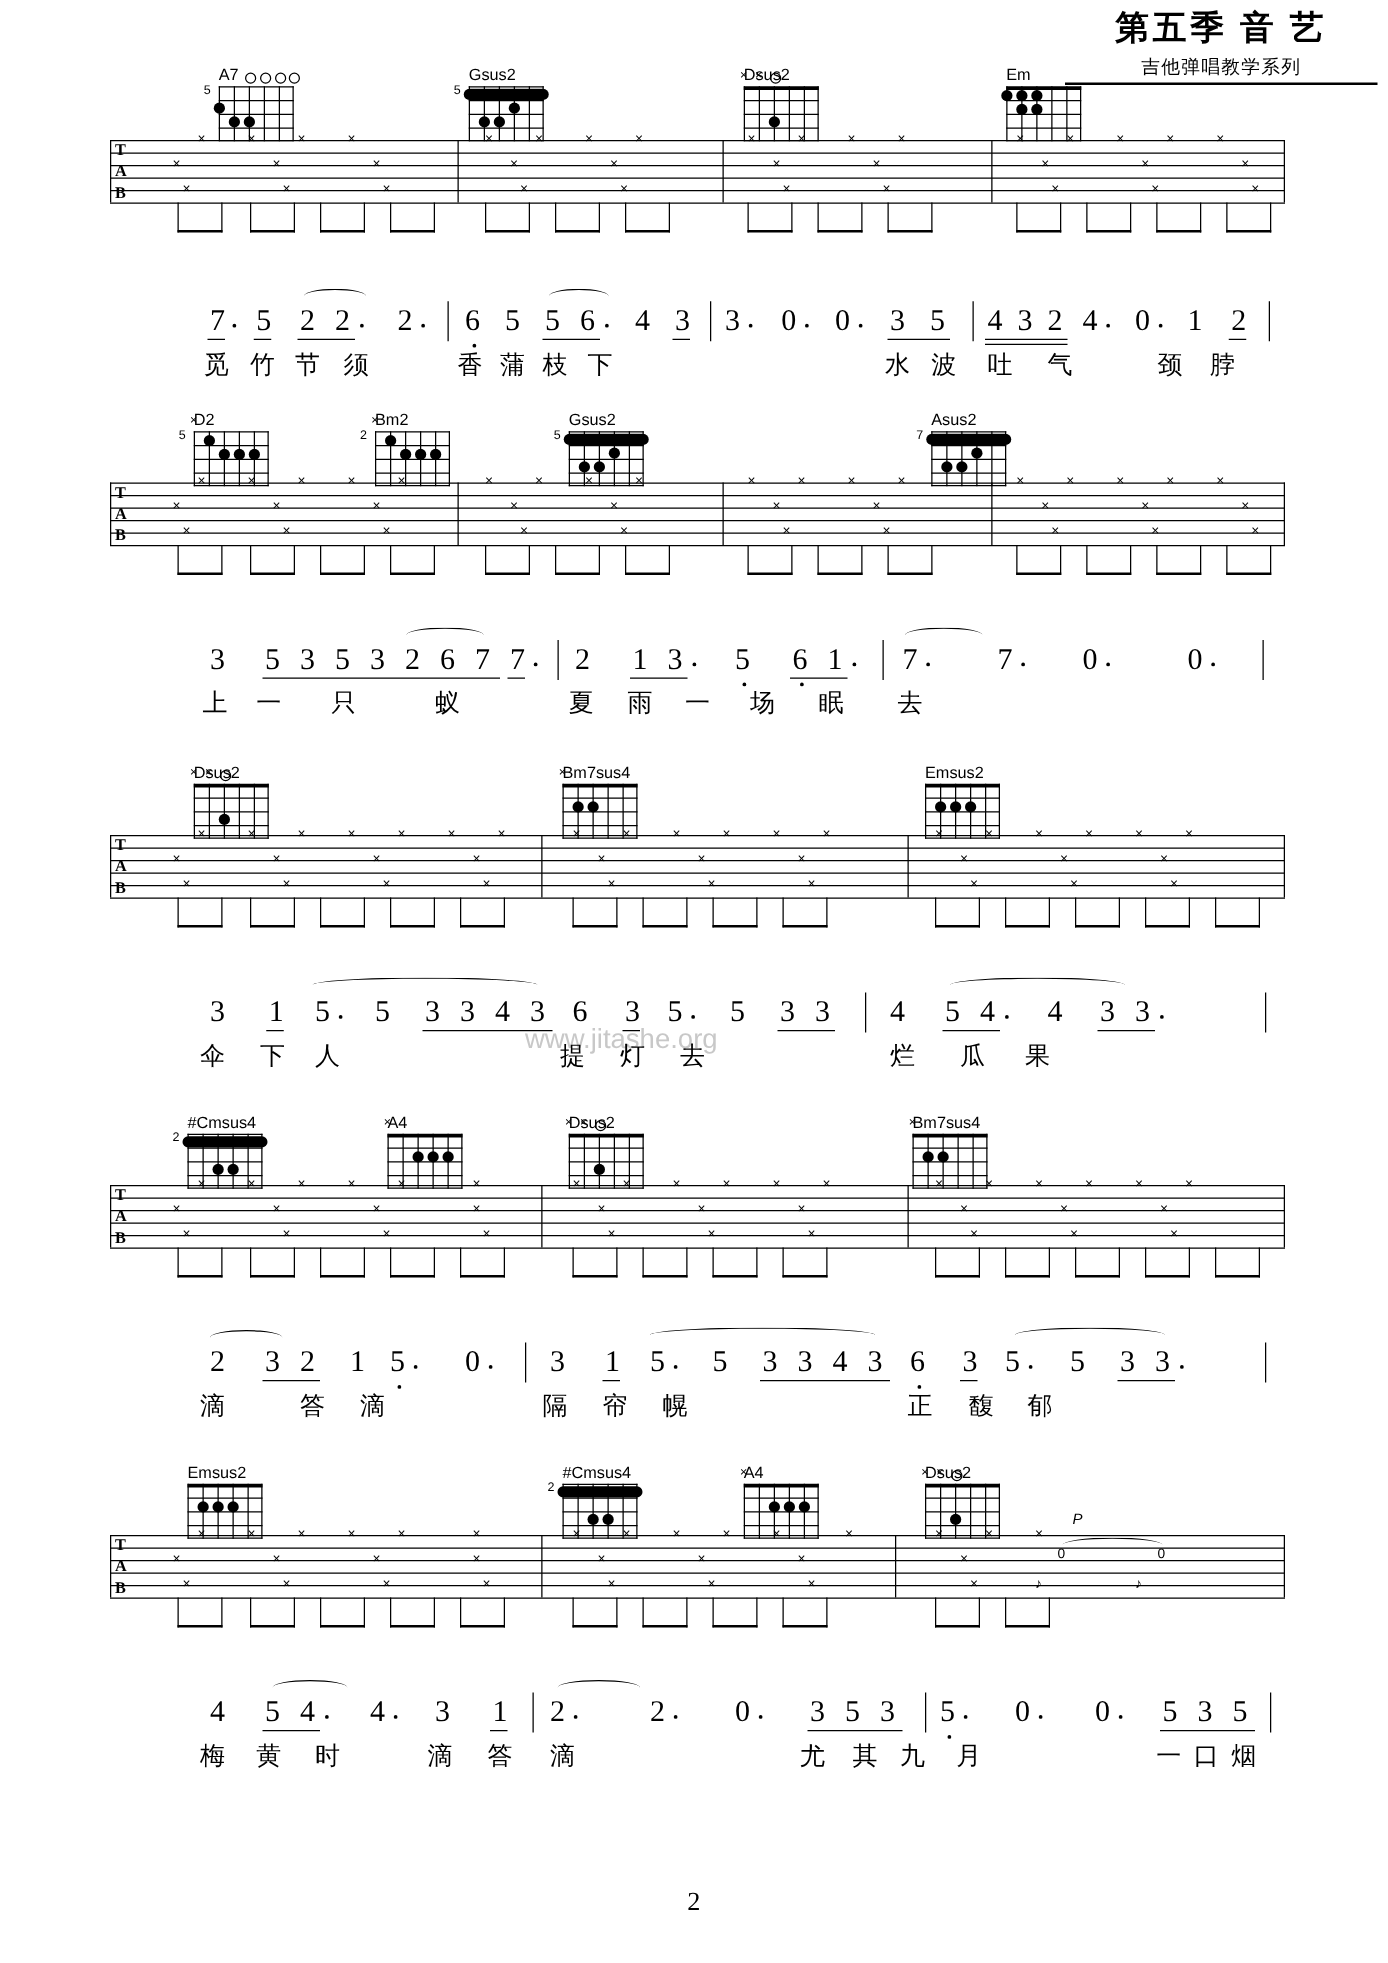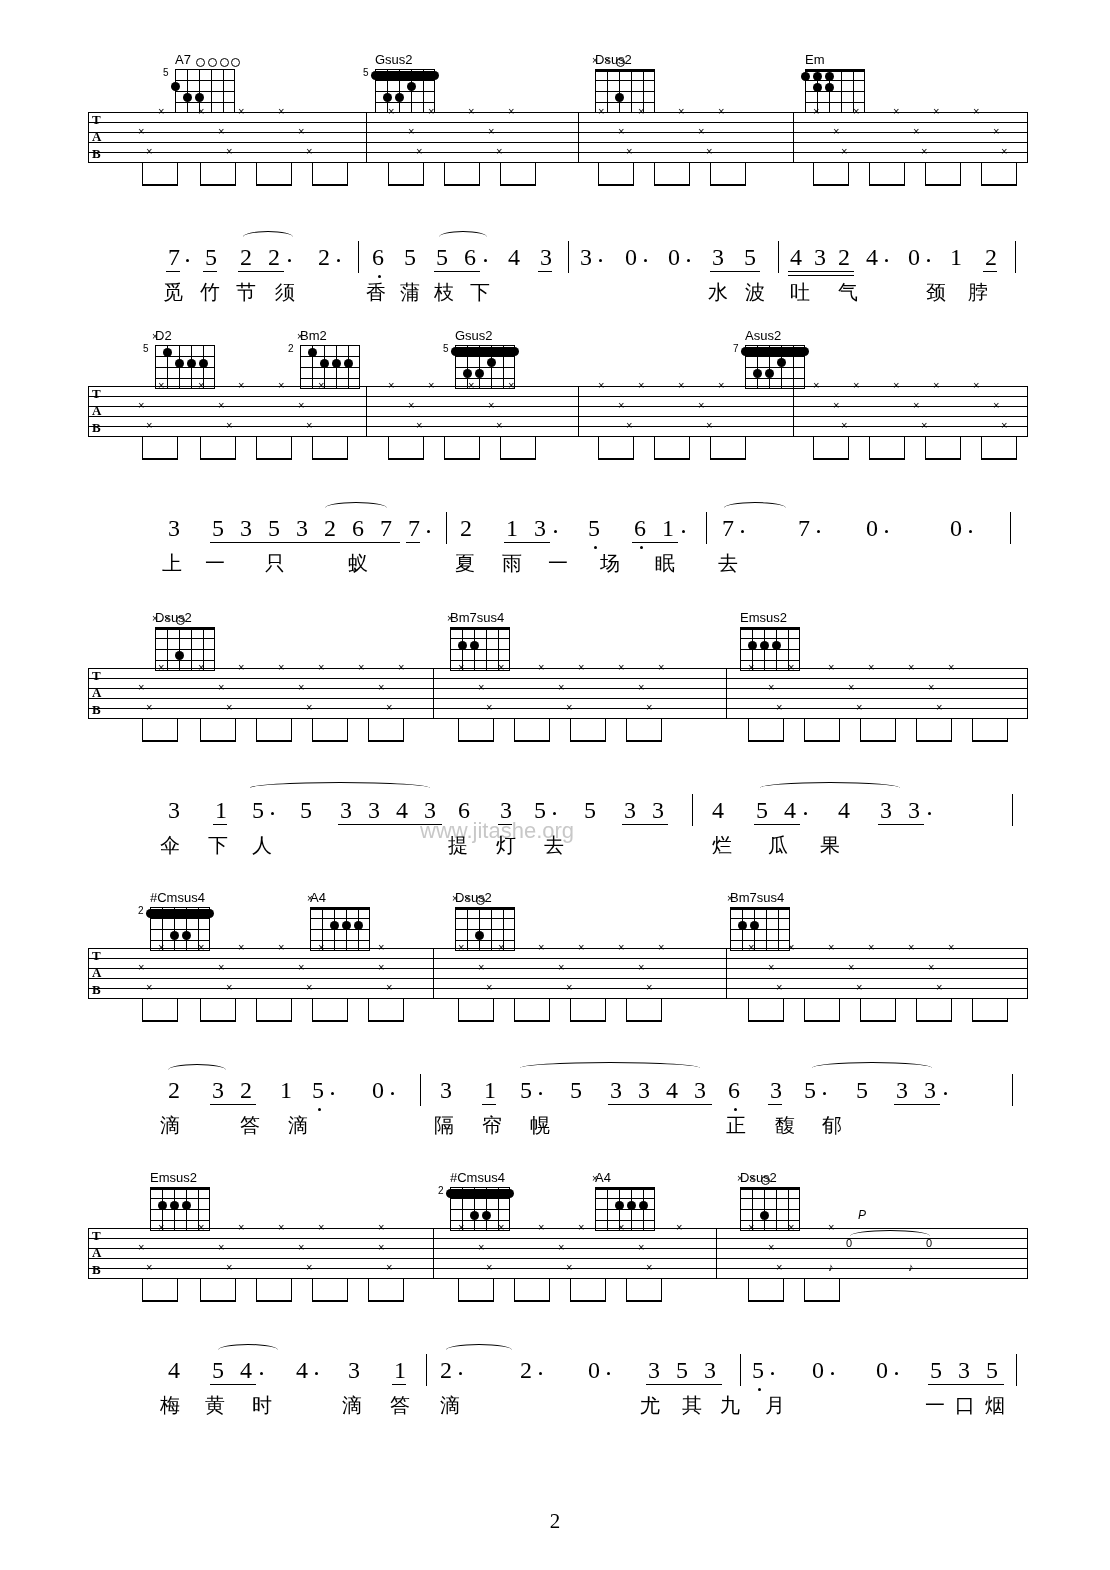--- a/index.html
+++ b/index.html
@@ -68,20 +68,25 @@
   .pnum{position:absolute;left:0;width:1110px;text-align:center;bottom:36px;
         font-family:"Liberation Serif",serif;font-size:21px;}
   .foot{position:absolute;left:0;width:1110px;text-align:center;bottom:2px;
         font-family:"Liberation Serif",serif;font-size:20px;}
 </style>
 </head>
 <body>
 
 <div class="page">
 
+  <div class="header">
+    <div class="h1">第五季 音 艺</div>
+    <div class="h2">吉他弹唱教学系列</div>
+    <div class="rule"></div>
+  </div>
 
   <div class="wm2">www.jitashe.org</div>
 
   <div class="system" style="top:40px">
 
     <div class="chord" style="left:175px;top:12px">
       <div class="cname">A7</div>
       <div class="grid">
         <div class="topline"></div>
         <div class="h" style="top:11px"></div>

